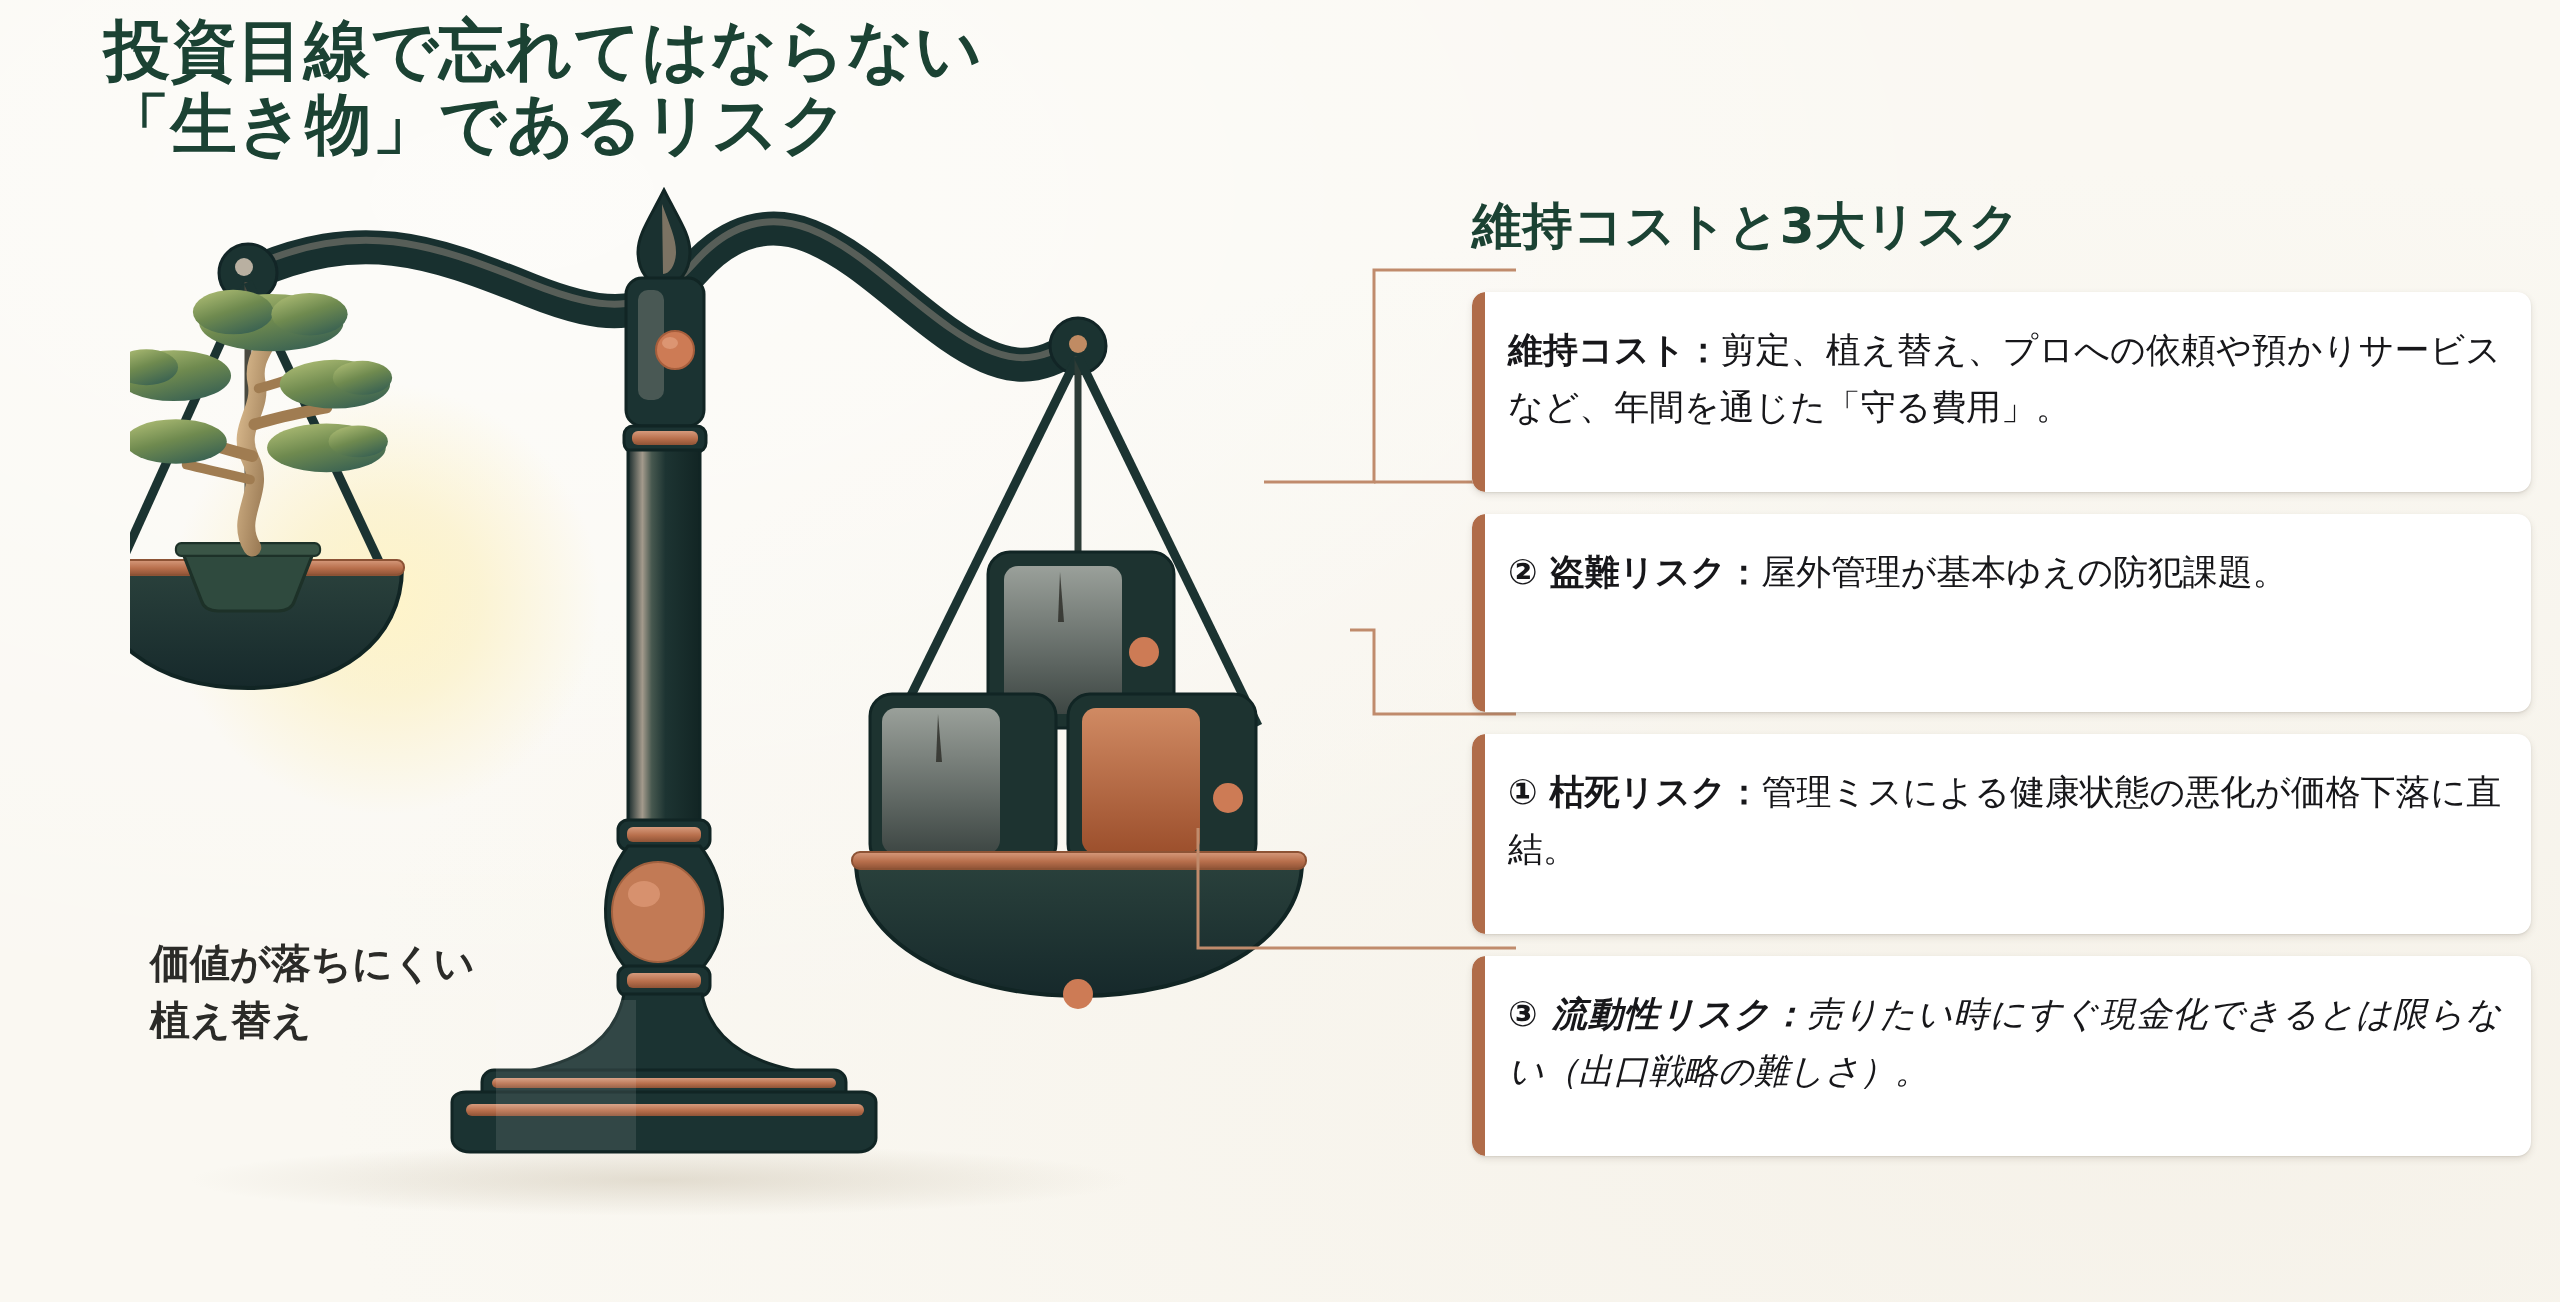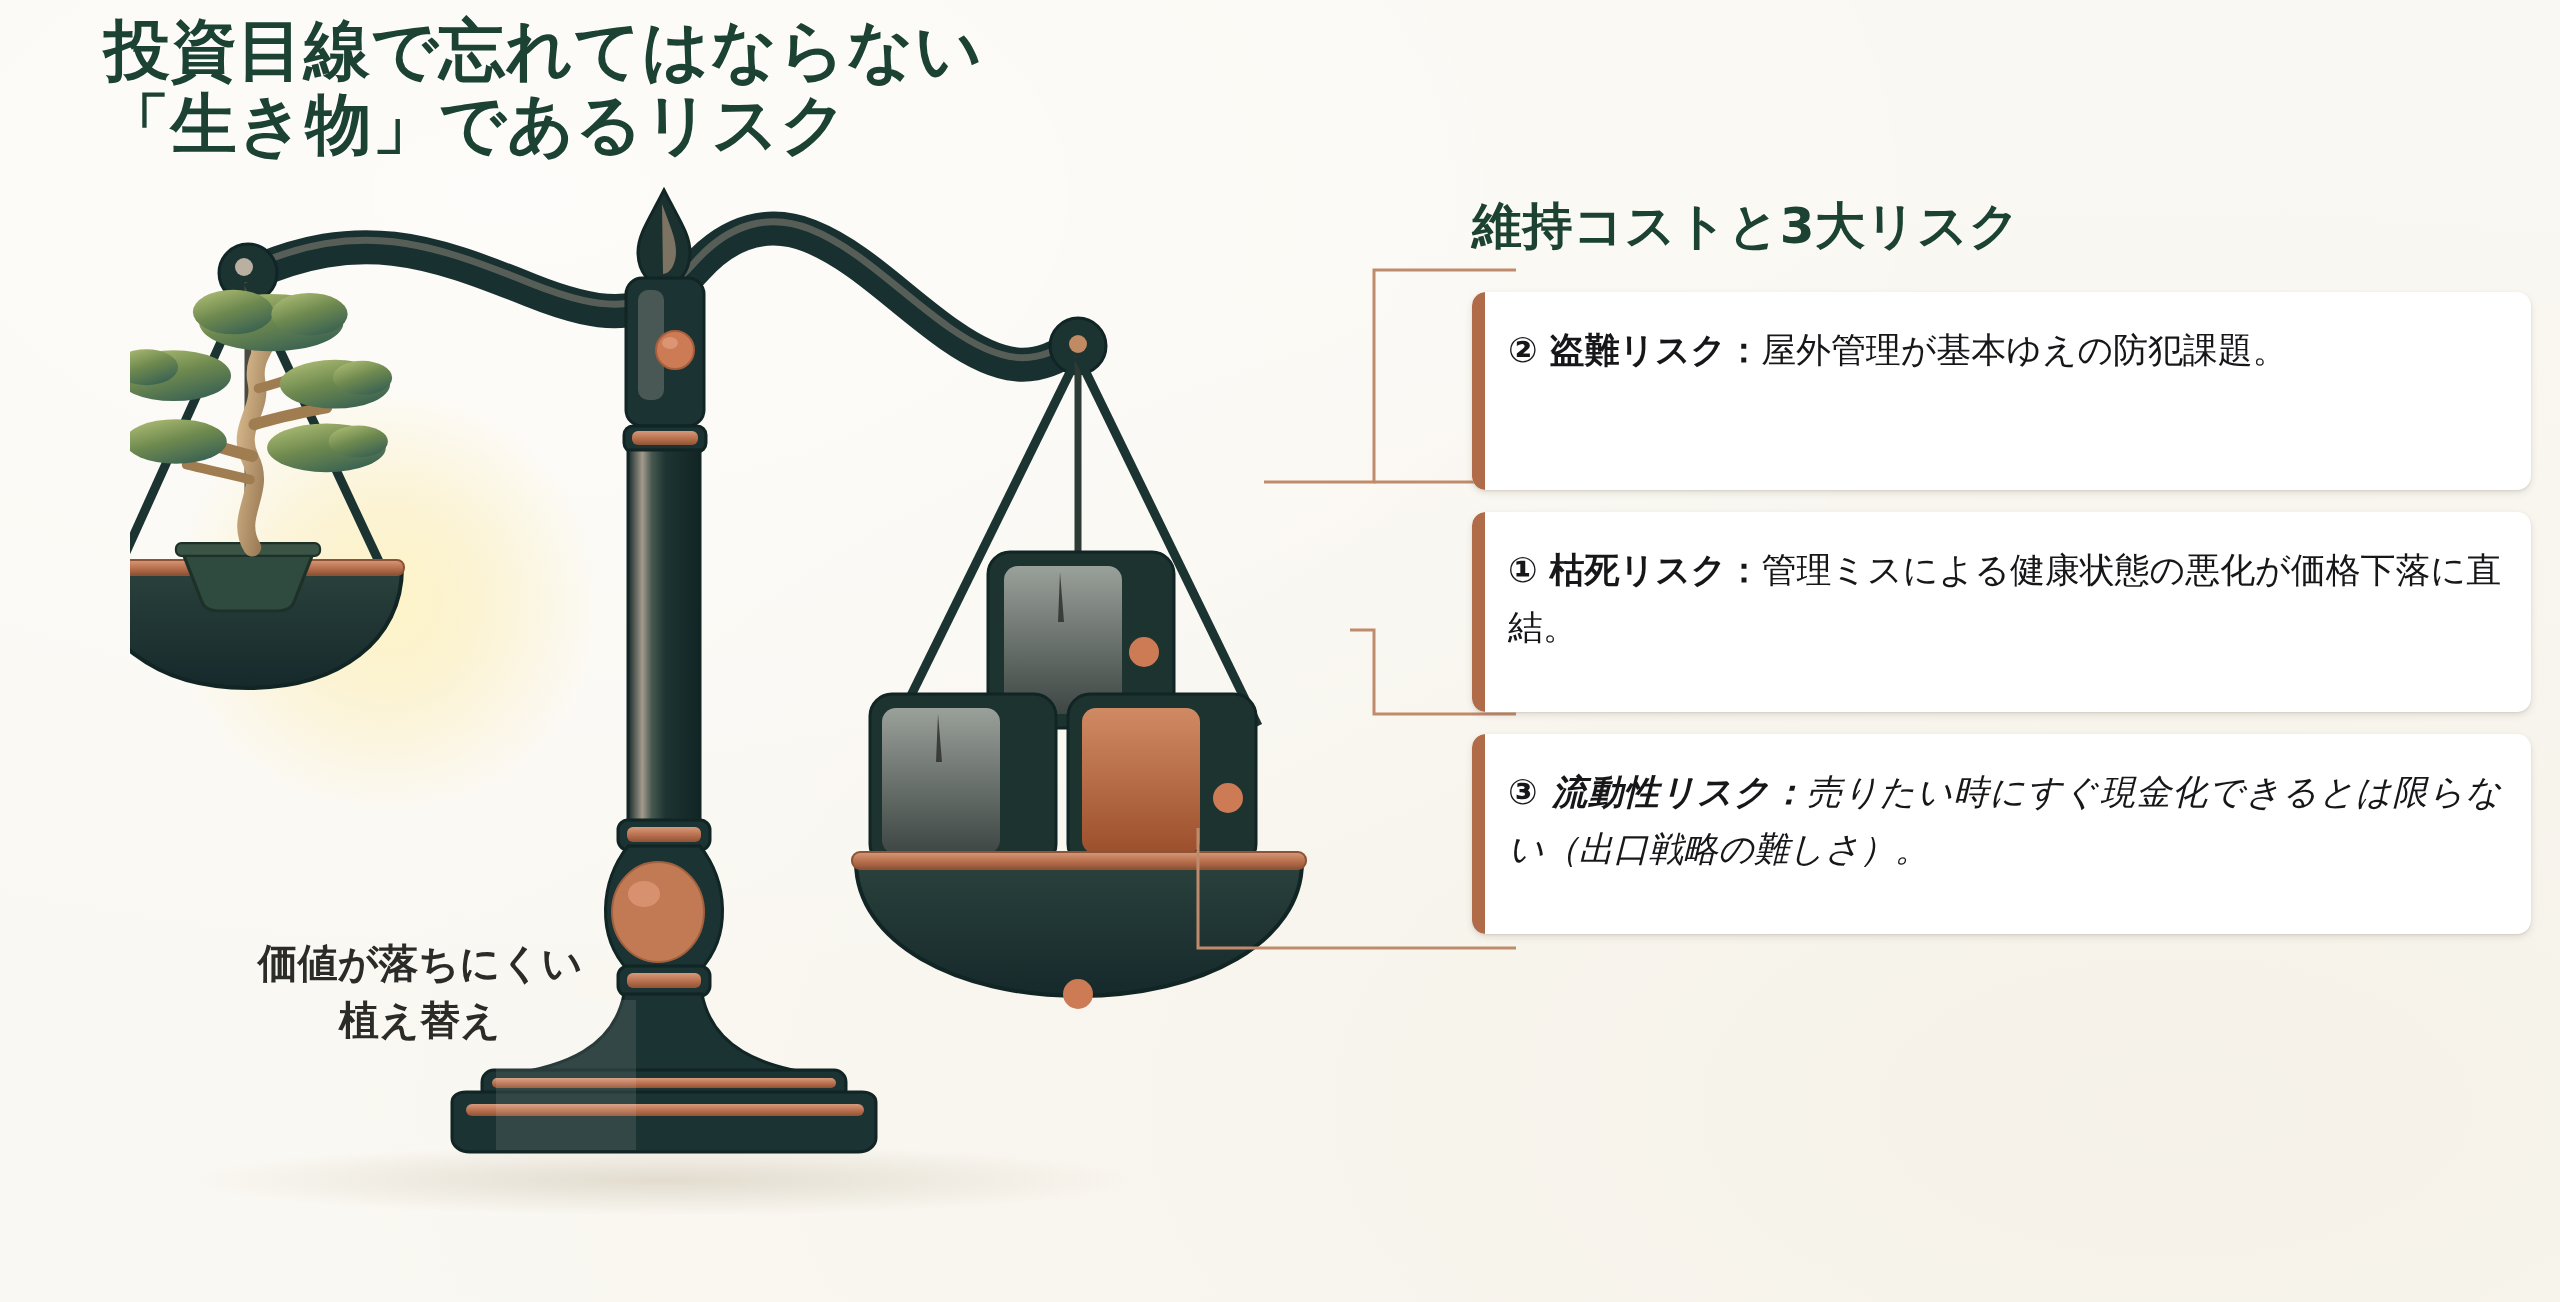--- a/index.html
+++ b/index.html
@@ -53,21 +53,21 @@
     width: 1320px;
     height: 1130px;
   }
   .scale-stage svg { display: block; width: 100%; height: 100%; }
 
   .left-caption {
     position: absolute;
     left: 150px;
     top: 935px;
     width: 540px;
-    text-align: center;
+    text-align: left;
     color: #2b2b28;
     font-size: 40px;
     font-weight: 700;
     line-height: 1.42;
   }
 
   
   .panel {
     position: absolute;
     left: 1472px;
@@ -322,20 +322,23 @@
       <path d="M 170 450 L 194 450 L 194 534 L 336 534"></path>
 
       <path d="M 18 648 L 18 768 L 336 768"></path>
     </g>
   </svg>
 </div>
 
 <div class="panel">
   <div class="panel-heading">維持コストと3大リスク</div>
 
+  <div class="card card--c1">
+    <div class="card-text"><span class="lead">維持コスト</span><span class="lead">：</span><span>剪定、植え替え、プロへの依頼や預かりサービスなど、年間を通じた「守る費用」。</span></div>
+  </div>
 
   <div class="card card--c3">
     <div class="card-text"><span class="lead">② 盗難リスク</span><span class="lead">：</span><span>屋外管理が基本ゆえの防犯課題。</span></div>
   </div>
 
   <div class="card card--c2">
     <div class="card-text"><span class="lead">① 枯死リスク</span><span class="lead">：</span><span>管理ミスによる健康状態の悪化が価格下落に直結。</span></div>
   </div>
 
   <div class="card card--c4">

